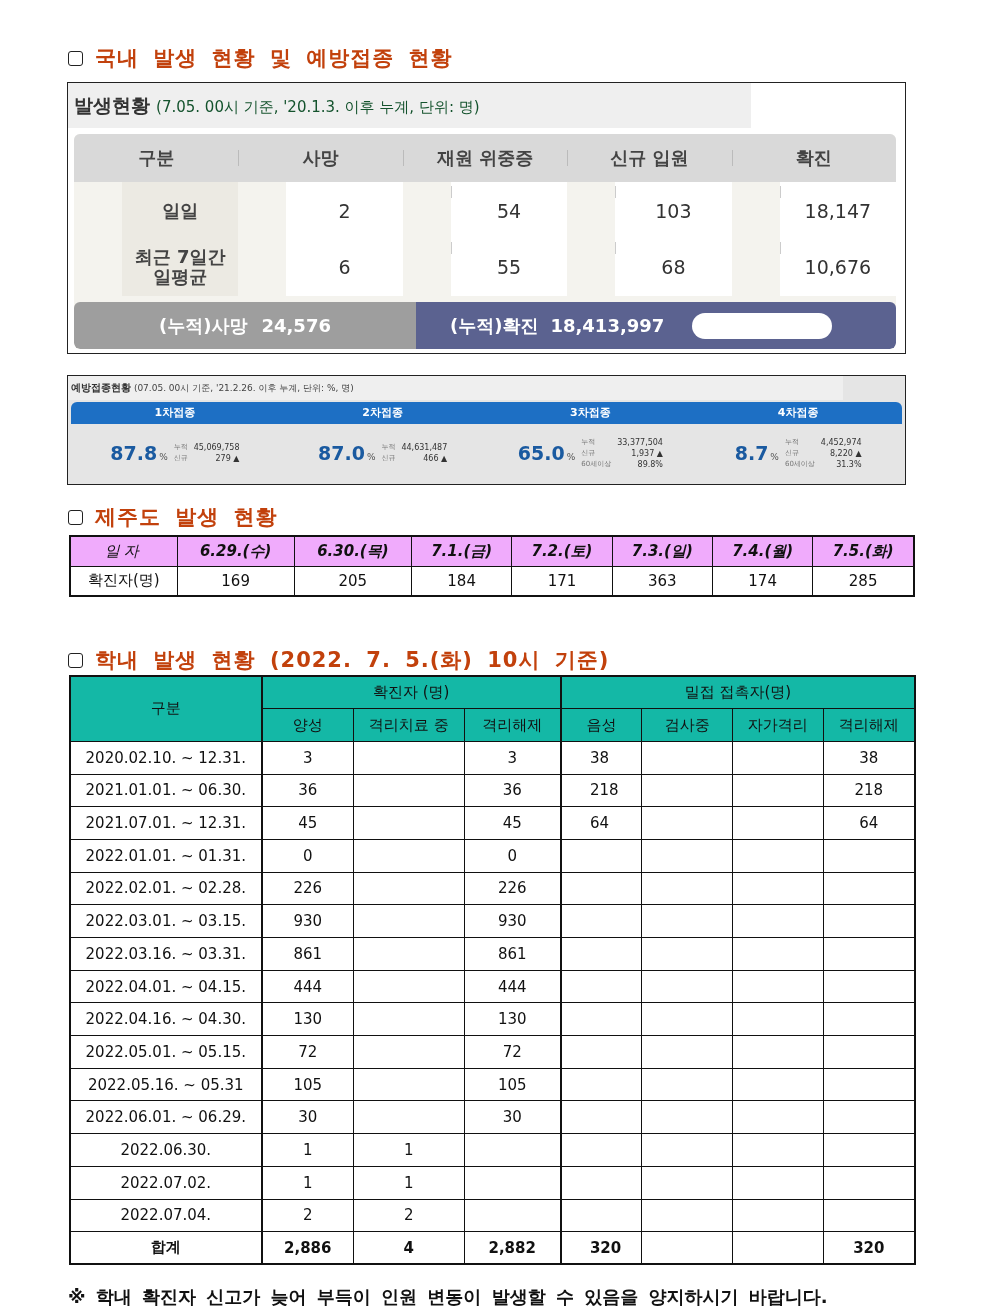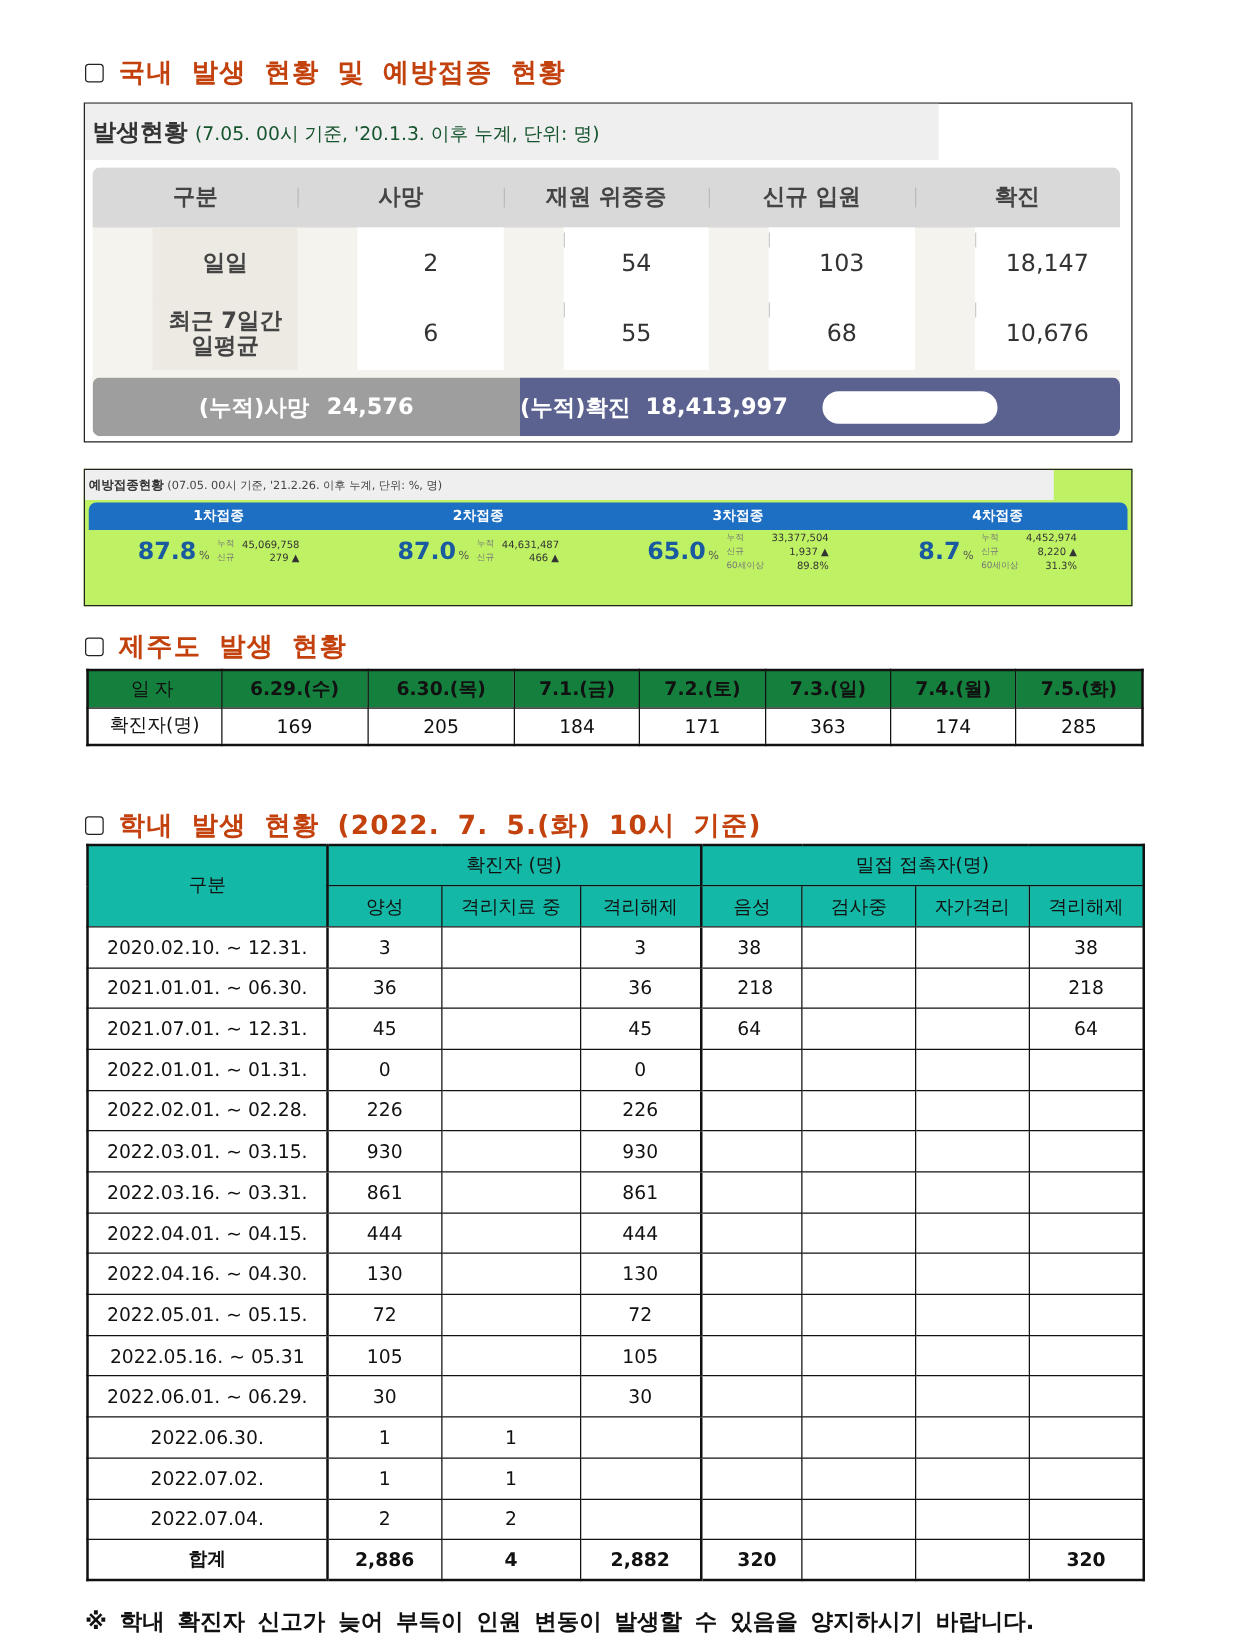--- a/index.html
+++ b/index.html
@@ -52,54 +52,54 @@
   }
   #domestic .cum {
     position: absolute; left: 0; top: 168px; width: 822px; height: 47px; display: flex; border-radius: 6px; overflow: hidden;
   }
   #domestic .cum .death {
     width: 342px; background: #9e9e9e; color: #fff; font-weight: bold; font-size: 18px;
     display: flex; align-items: center; justify-content: center; gap: 14px;
   }
   #domestic .cum .conf {
     flex: 1; background: #5b6290; color: #fff; font-weight: bold; font-size: 18px;
-    display: flex; align-items: center; gap: 12px;
+    display: flex; align-items: center; padding-left: 34px; gap: 12px;
   }
   #domestic .cum .pill {
     width: 140px; height: 26px; background: #fff; border-radius: 13px; margin-left: 16px;
   }
 
   
   #vaccine {
     position: absolute; left: 67px; top: 375px; width: 839px; height: 110px;
-    border: 1.5px solid #222; background: #bef264;
+    border: 1.5px solid #222; background: #e5e5e5;
   }
   #vaccine .head-band { position:absolute; left:0; top:0; width:775px; height:24px; background:#efefef; }
   #vaccine .head-title { position:absolute; left:3px; top:5px; font-size: 9px; color:#444; white-space: nowrap; }
   #vaccine .head-title b { font-size: 10px; color:#333; }
   #vaccine .blue {
     position:absolute; left: 3px; top: 26px; width: 831px; height: 22px; background:#1d6fc4;
     border-radius: 6px 6px 0 0; display:flex;
   }
   #vaccine .blue div { flex:1; text-align:center; color:#fff; font-weight:bold; font-size: 11px; line-height: 22px; }
-  #vaccine .cells { position:absolute; left:3px; top:40px; width:831px; height:50px; display:flex; }
+  #vaccine .cells { position:absolute; left:3px; top:52px; width:831px; height:50px; display:flex; }
   #vaccine .cell { flex:1; display:flex; align-items:center; justify-content:center; gap: 6px; }
   #vaccine .pct { color:#1a5aa0; font-size: 19px; font-weight: bold; }
   #vaccine .pct small { font-size: 9px; color:#555; font-weight: normal; margin-left: 2px; }
   #vaccine .details { display:grid; grid-template-columns: auto auto; column-gap: 6px; font-size: 8px; color:#333; line-height: 11px; }
   #vaccine .details .k { color:#777; font-size: 7px; }
   #vaccine .details .v { text-align: right; }
 
   
   table { border-collapse: collapse; }
   #jeju {
     position: absolute; left: 69px; top: 535px; width: 846px; border: 2px solid #111;
   }
   #jeju td { border: 1px solid #111; text-align: center; height: 30px; font-size: 15px; }
-  #jeju tr.hdr td { background: #15803d; font-weight: bold; }
+  #jeju tr.hdr td { background: #f0abfc; font-weight: bold; font-style: italic; }
   #jeju tr.hdr td:first-child { font-weight: normal; letter-spacing: 4px; }
 
   
   #school {
     position: absolute; left: 69px; top: 675px; width: 847px; border: 2px solid #111;
   }
   #school td { border: 1px solid #111; text-align: center; font-size: 15px; height: 32.7px; }
   #school td.hdr { background: #14b8a6; }
   #school tr.total td { font-weight: bold; }
   #school td.left-pad { text-align: left; padding-left: 28px; }

